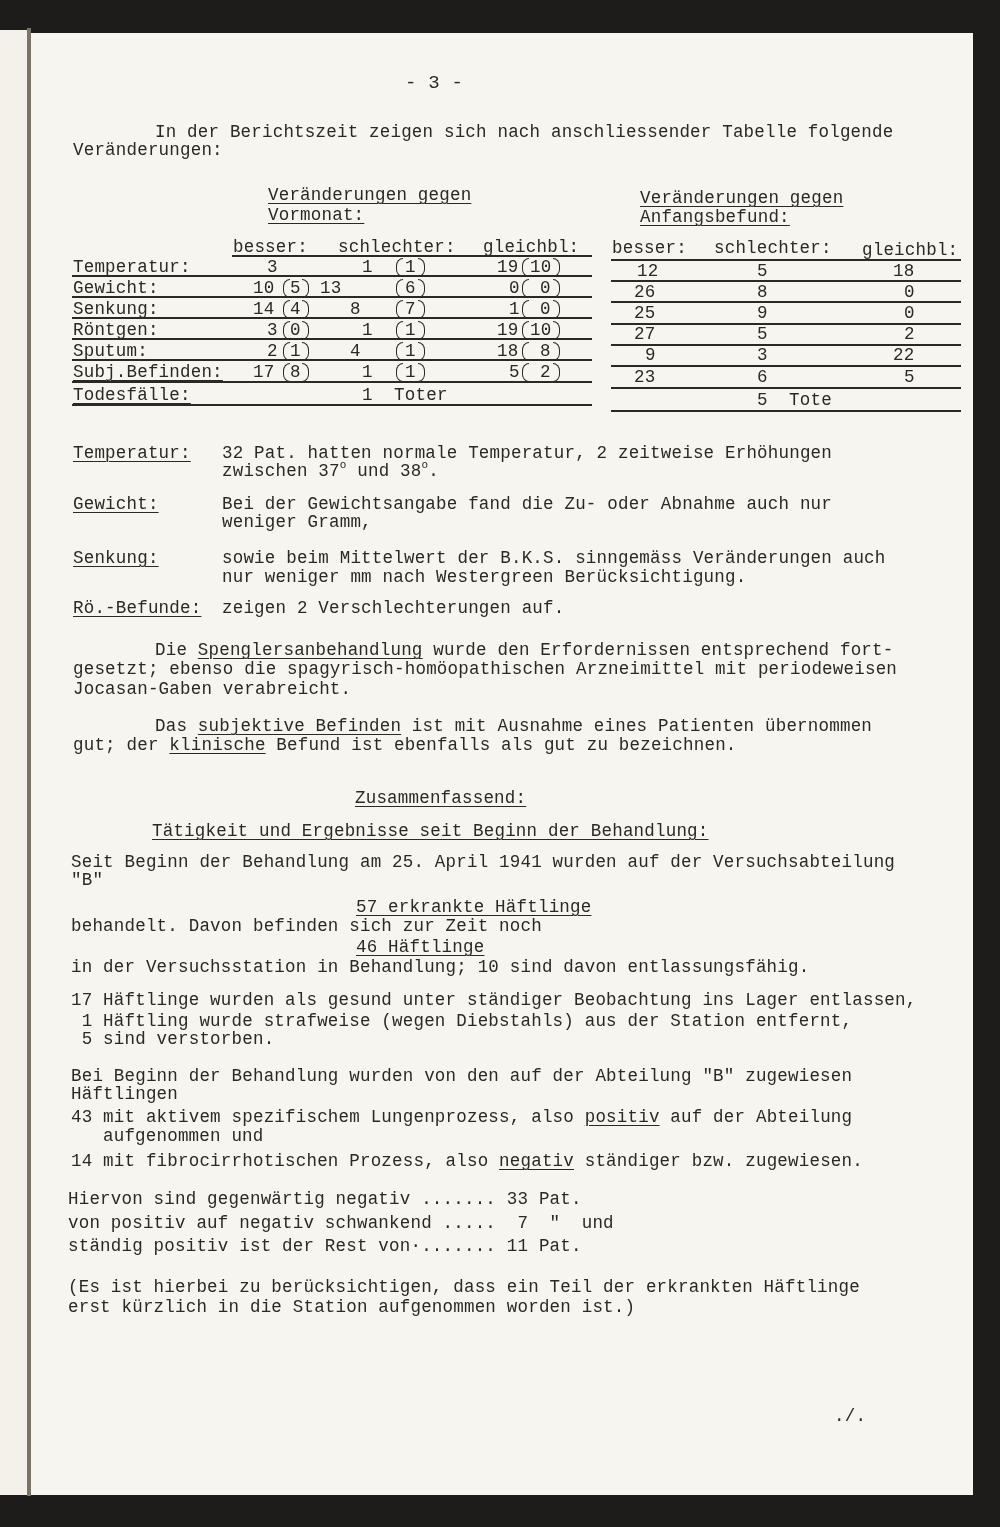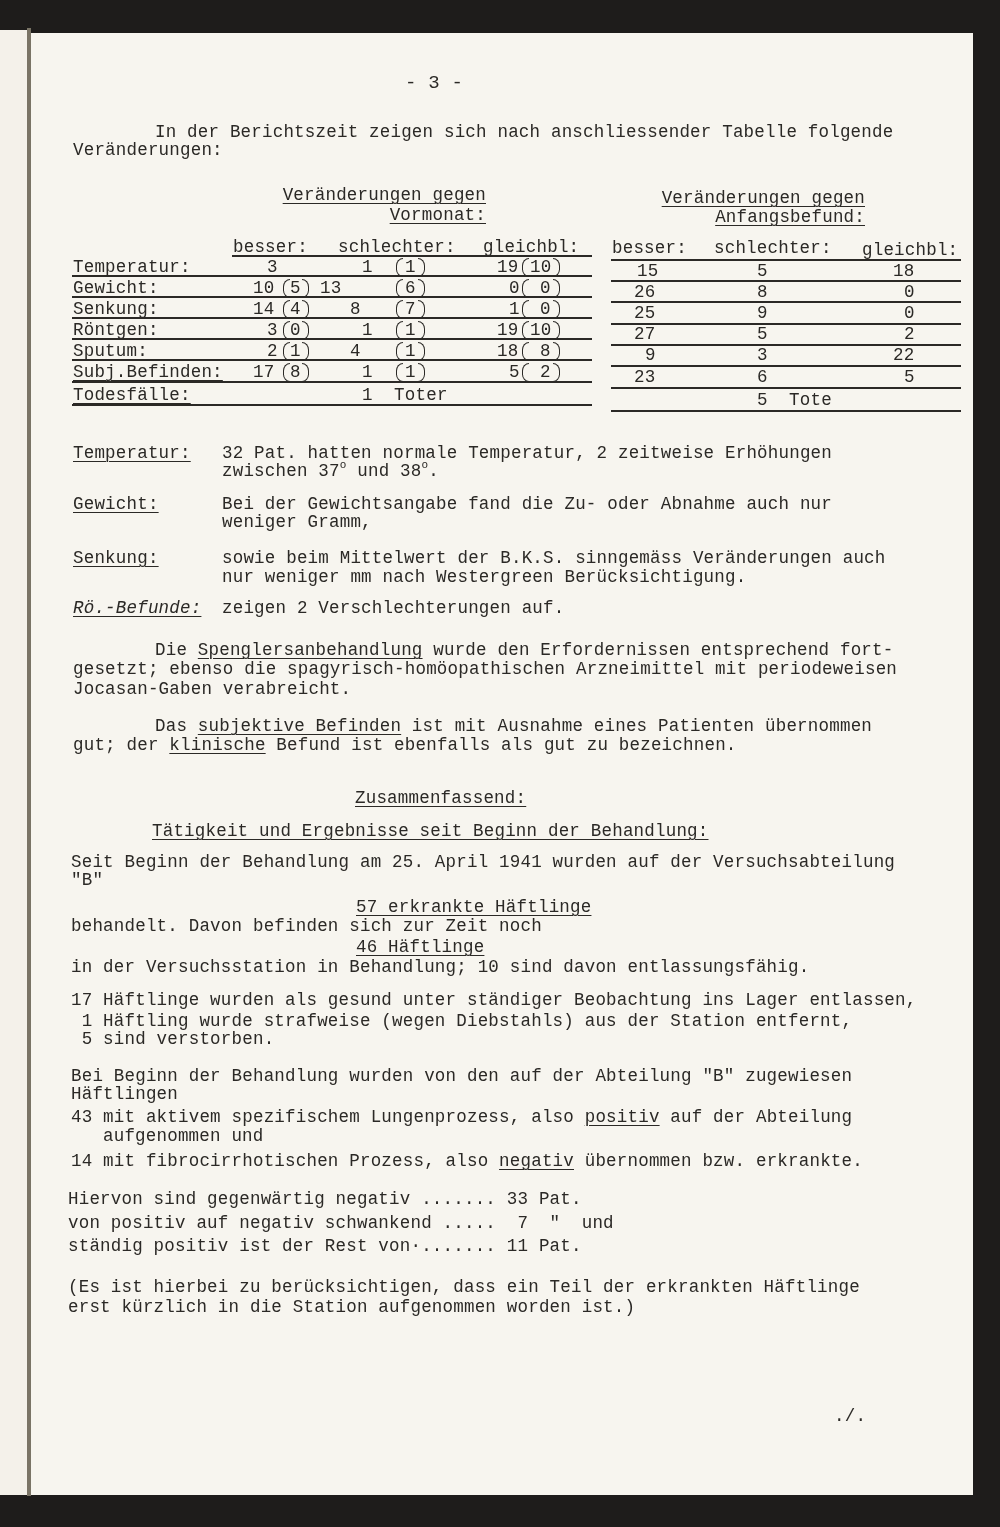--- a/index.html
+++ b/index.html
@@ -10,21 +10,21 @@
     color:#2b2926;
   }
   .prev-page { position:absolute; left:0; top:30px; width:28px; height:1465px; background:#f4f1ea; }
   .binding { position:absolute; left:27px; top:28px; width:4px; height:1468px; background:#7a7466; }
   .paper {
     position:absolute; left:31px; top:33px; width:942px; height:1462px;
     background:#f7f5ef;
   }
   .t { position:absolute; font-size:17.5px; line-height:20px; white-space:pre; letter-spacing:0.2px; }
   .u { text-decoration:underline; text-underline-offset:3px; text-decoration-thickness:1.3px; }
-  .c { text-align:right; }
+  .c { text-align:left; }
   .hline { position:absolute; height:1.5px; background:#2b2926; }
   .paren {
     position:absolute; width:11px; height:19px;
     border:1.5px solid #2b2926; border-radius:9px / 10px; box-sizing:border-box;
   }
   .paren.l { border-right:none; border-top-right-radius:0; border-bottom-right-radius:0; width:7px; }
   .paren.r { border-left:none; border-top-left-radius:0; border-bottom-left-radius:0; width:7px; }
   .sup { font-size:11px; position:relative; top:-8px; }
 </style>
 </head>
@@ -74,21 +74,21 @@
   <div class="t u" style="left:73px;top:257px;">Temperatur:</div>
   <div class="t" style="left:267px;top:257px;">3</div>
   <div class="t" style="left:362px;top:257px;">1</div>
   <div class="paren l" style="left:396px;top:258px;"></div>
   <div class="t" style="left:405px;top:257px;">1</div>
   <div class="paren r" style="left:418px;top:258px;"></div>
   <div class="t" style="left:497px;top:257px;">19</div>
   <div class="paren l" style="left:522px;top:258px;"></div>
   <div class="t" style="left:530px;top:257px;">10</div>
   <div class="paren r" style="left:553px;top:258px;"></div>
-  <div class="t" style="left:637px;top:261px;">15</div>
+  <div class="t" style="left:637px;top:261px;">12</div>
   <div class="t" style="left:757px;top:261px;">5</div>
   <div class="t" style="left:893px;top:261px;">18</div>
 </div>
 
 <div>
   <div class="t u" style="left:73px;top:278px;">Gewicht:</div>
   <div class="t" style="left:253px;top:278px;">10</div>
   <div class="paren l" style="left:283px;top:279px;"></div>
   <div class="t" style="left:290px;top:278px;">5</div>
   <div class="paren r" style="left:302px;top:279px;"></div>
@@ -196,21 +196,21 @@
   <div class="t u" style="left:73px;top:494px;">Gewicht:</div>
   <div class="t" style="left:222px;top:494px;">Bei der Gewichtsangabe fand die Zu- oder Abnahme auch nur</div>
   <div class="t" style="left:222px;top:512px;">weniger Gramm,</div>
 </div>
 <div>
   <div class="t u" style="left:73px;top:548px;">Senkung:</div>
   <div class="t" style="left:222px;top:548px;">sowie beim Mittelwert der B.K.S. sinngemäss Veränderungen auch</div>
   <div class="t" style="left:222px;top:567px;">nur weniger mm nach Westergreen Berücksichtigung.</div>
 </div>
 <div>
-  <div class="t u" style="left:73px;top:598px;font-style:italic;">Rö.-Befunde:</div>
+  <div class="t u" style="left:73px;top:598px;">Rö.-Befunde:</div>
   <div class="t" style="left:222px;top:598px;">zeigen 2 Verschlechterungen auf.</div>
 </div>
 
 <div class="t" style="left:155px;top:640px;"><span>Die </span><span class="u">Spenglersanbehandlung</span><span> wurde den Erfordernissen entsprechend fort-</span></div>
 <div class="t" style="left:73px;top:659px;">gesetzt; ebenso die spagyrisch-homöopathischen Arzneimittel mit periodeweisen</div>
 <div class="t" style="left:73px;top:679px;">Jocasan-Gaben verabreicht.</div>
 <div class="t" style="left:155px;top:716px;"><span>Das </span><span class="u">subjektive Befinden</span><span> ist mit Ausnahme eines Patienten übernommen</span></div>
 <div class="t" style="left:73px;top:735px;"><span>gut; der </span><span class="u">klinische</span><span> Befund ist ebenfalls als gut zu bezeichnen.</span></div>
 
 <div class="t u" style="left:355px;top:788px;">Zusammenfassend:</div>
@@ -223,21 +223,21 @@
 <div class="t" style="left:71px;top:957px;">in der Versuchsstation in Behandlung; 10 sind davon entlassungsfähig.</div>
 
 <div class="t" style="left:71px;top:990px;">17 Häftlinge wurden als gesund unter ständiger Beobachtung ins Lager entlassen,</div>
 <div class="t" style="left:71px;top:1011px;"> 1 Häftling wurde strafweise (wegen Diebstahls) aus der Station entfernt,</div>
 <div class="t" style="left:71px;top:1029px;"> 5 sind verstorben.</div>
 
 <div class="t" style="left:71px;top:1066px;">Bei Beginn der Behandlung wurden von den auf der Abteilung "B" zugewiesen</div>
 <div class="t" style="left:71px;top:1084px;">Häftlingen</div>
 <div class="t" style="left:71px;top:1107px;"><span>43 mit aktivem spezifischem Lungenprozess, also </span><span class="u">positiv</span><span> auf der Abteilung</span></div>
 <div class="t" style="left:103px;top:1126px;">aufgenommen und</div>
-<div class="t" style="left:71px;top:1151px;"><span>14 mit fibrocirrhotischen Prozess, also </span><span class="u">negativ</span><span> übernommen bzw. erkrankte.</span></div>
+<div class="t" style="left:71px;top:1151px;"><span>14 mit fibrocirrhotischen Prozess, also </span><span class="u">negativ</span><span> ständiger bzw. zugewiesen.</span></div>
 
 <div class="t" style="left:68px;top:1189px;">Hiervon sind gegenwärtig negativ ....... 33 Pat.</div>
 <div class="t" style="left:68px;top:1213px;">von positiv auf negativ schwankend .....  7  "  und</div>
 <div class="t" style="left:68px;top:1236px;">ständig positiv ist der Rest von·....... 11 Pat.</div>
 
 <div class="t" style="left:68px;top:1277px;">(Es ist hierbei zu berücksichtigen, dass ein Teil der erkrankten Häftlinge</div>
 <div class="t" style="left:68px;top:1297px;">erst kürzlich in die Station aufgenommen worden ist.)</div>
 
 <div class="t" style="left:834px;top:1406px;">./.</div>
 

